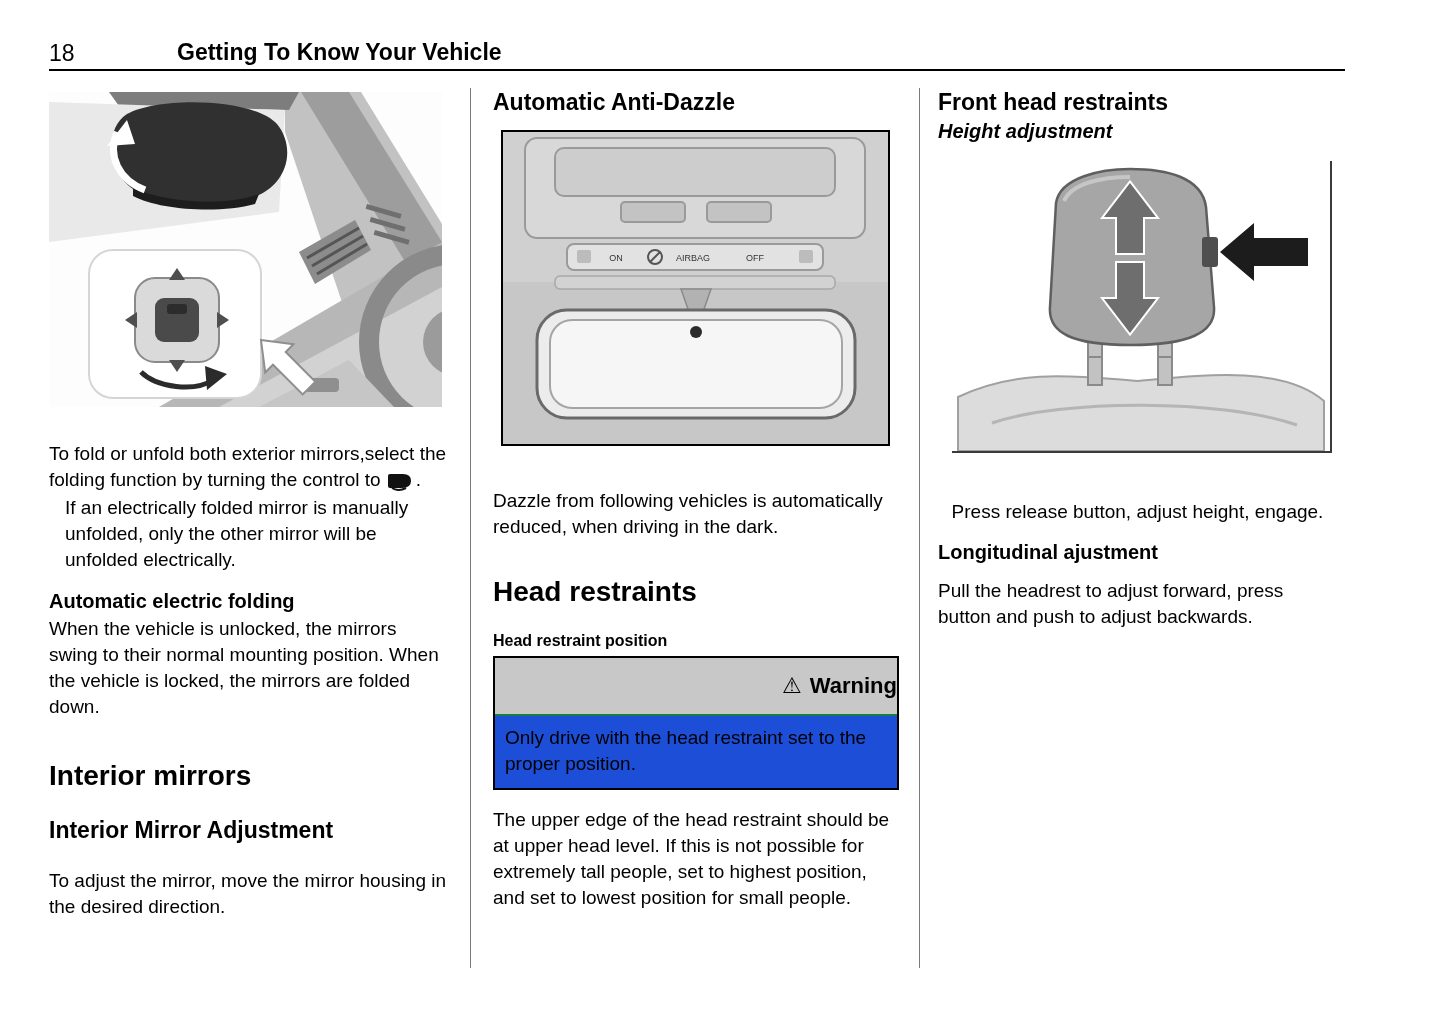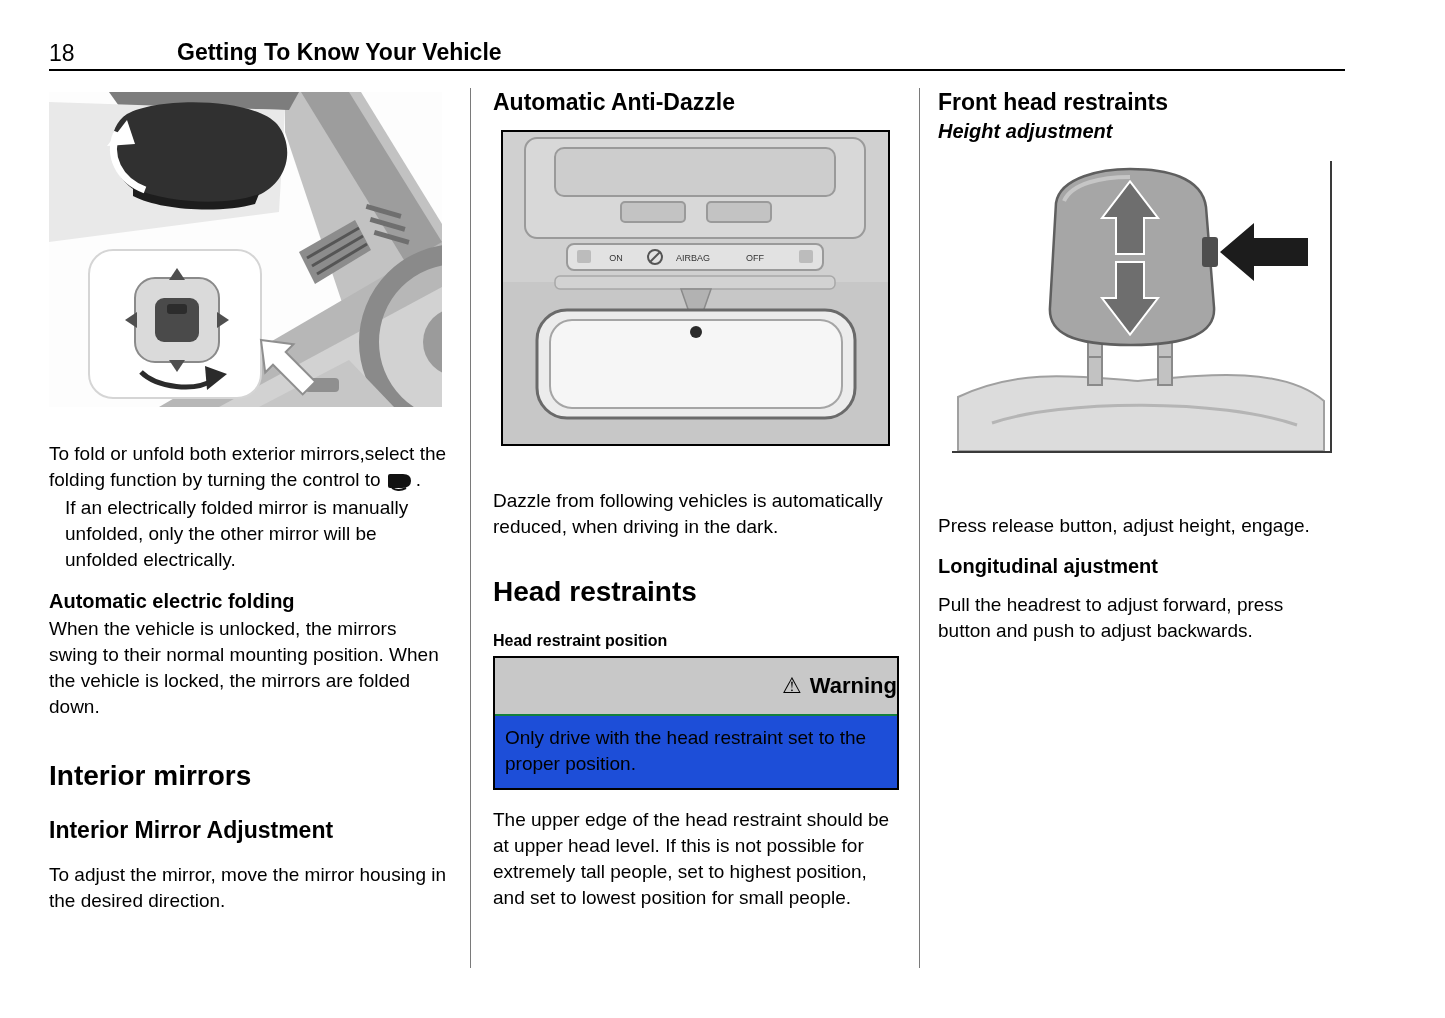--- a/index.html
+++ b/index.html
@@ -28,33 +28,33 @@
   .fig { display:block; }
   .fig1 { margin:4px 0 34px 0; }
   .fig2 { margin:14px 0 0 8px; border:2px solid #000; width:389px; height:316px; background:#c7c7c7; }
   .fig3 { margin:18px 0 0 14px; width:380px; height:292px; border-right:2px solid #3a3a3a; border-bottom:2px solid #3a3a3a; background:#fff; }
 
   .inline-icon { display:inline-block; vertical-align:-5px; margin:0 3px 0 6px; }
 
   .p-manual { margin-top:2px;margin-left:16px; }
   .h-autofold { margin-top:16px; margin-bottom:3px; }
   .h-interior { margin-top:38px; margin-bottom:22px; }
-  .h-interior-adj { margin-bottom:18px; }
+  .h-interior-adj { margin-bottom:24px; }
   .p-dazzle { margin-top:42px; }
   .h-headrestraints { margin-top:34px; }
   .h-position { margin-top:22px; margin-bottom:6px; }
 
   .warnbox { border:2px solid #000; width:406px; }
   .warnhead { background:#c8c8c8; border-bottom:2px solid #15803d; text-align:right; font-size:22px; font-weight:700; padding:15px 0; }
   .warnhead .tri { font-weight:400; margin-right:8px; font-size:22px; }
   .warnbody { padding:9px 10px 11px 10px; font-size:19px; line-height:26px; background:#1d4ed8; }
   .p-upper { margin-top:17px; }
 
   .h-height { margin-top:3px;font-style:italic; }
-  .p-press { margin-top:60px; }
+  .p-press { margin-top:46px;text-align:center; }
   .h-long { margin-top:15px; }
   .p-pull { margin-top:14px; }
 
   svg text { font-family:"Liberation Sans", sans-serif; }
 </style>
 </head>
 <body>
 
 <div class="page">
 

